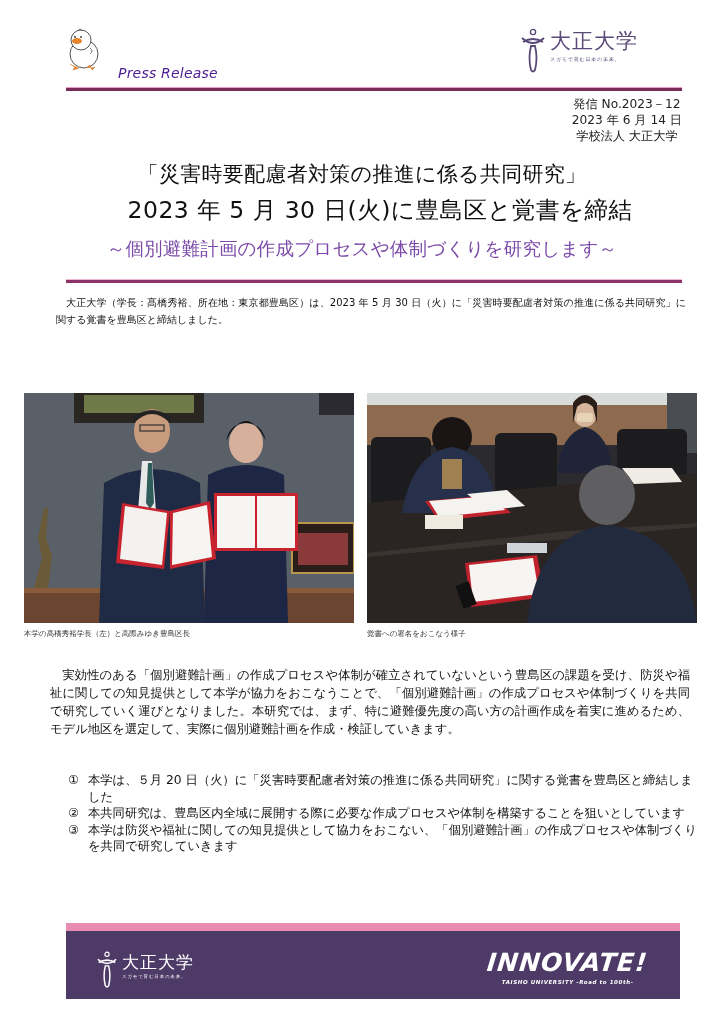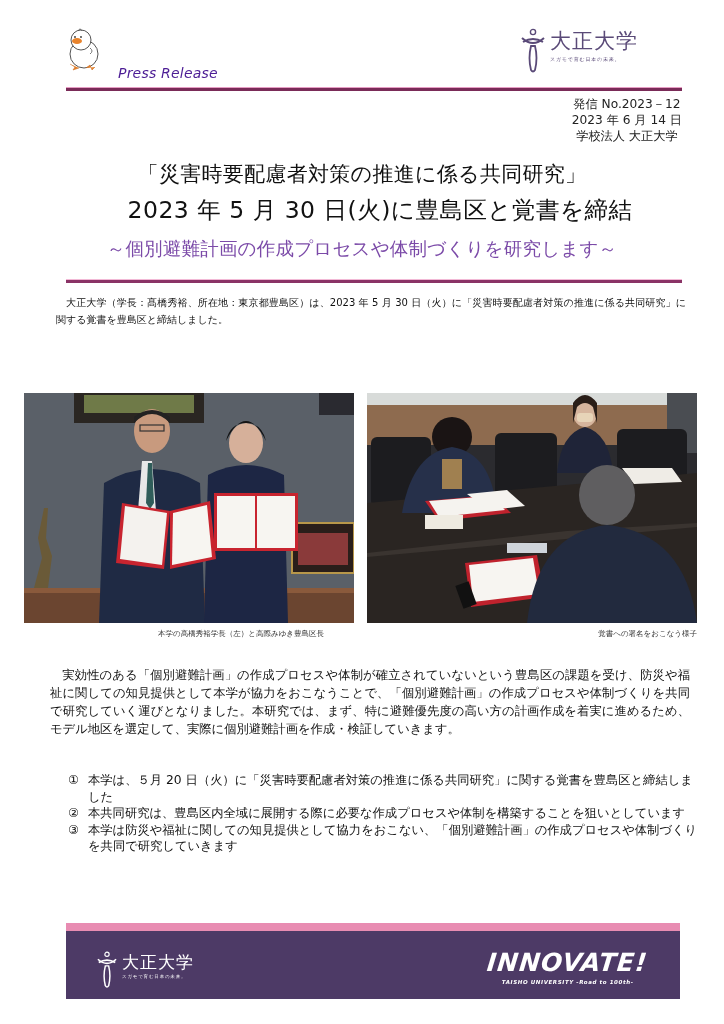--- a/index.html
+++ b/index.html
@@ -24,21 +24,21 @@
   .subtitle { position: absolute; left: 0; width: 724px; top: 236px; text-align: center; font-size: 18.5px; color: #7b4aa8; letter-spacing: 0.2px; }
 
   .rule-mid { position: absolute; left: 66px; top: 279px; width: 616px; height: 4px; background: linear-gradient(#f2b9d6 0%, #f2b9d6 30%, #8a3366 30%, #8a3366 100%); }
 
   .intro { position: absolute; left: 56px; top: 294px; width: 630px; font-size: 10px; line-height: 17px; color: #111; text-align: justify; }
   .intro p { text-indent: 1em; }
 
   .photo { position: absolute; overflow: hidden; }
   .photo-left { left: 24px; top: 393px; width: 330px; height: 230px; background: linear-gradient(180deg, #5c636c 0%, #4d545c 70%, #6b4a35 80%, #5a3d2b 100%); }
   .photo-right { left: 367px; top: 393px; width: 330px; height: 230px; background: linear-gradient(180deg, #8b6e53 0%, #8b6e53 22%, #2a2a2e 40%, #1e1e22 100%); }
-  .caption { position: absolute; font-size: 7.5px; color: #333; text-align: right; }
+  .caption { position: absolute; font-size: 7.5px; color: #333; text-align: left; }
   .caption-left { left: 24px; width: 300px; top: 629px; }
   .caption-right { left: 367px; width: 330px; top: 629px; }
 
   .body2 { position: absolute; left: 50px; top: 666px; width: 640px; font-size: 12.3px; line-height: 18px; color: #111; text-align: justify; }
   .body2 p { text-indent: 1em; }
 
   .points { position: absolute; left: 68px; top: 772px; width: 630px; font-size: 12.3px; line-height: 16.5px; color: #111; }
   .points .heading { margin-bottom: 1px; }
   .points .item { display: flex; }
   .points .num { width: 20px; flex-shrink: 0; }

